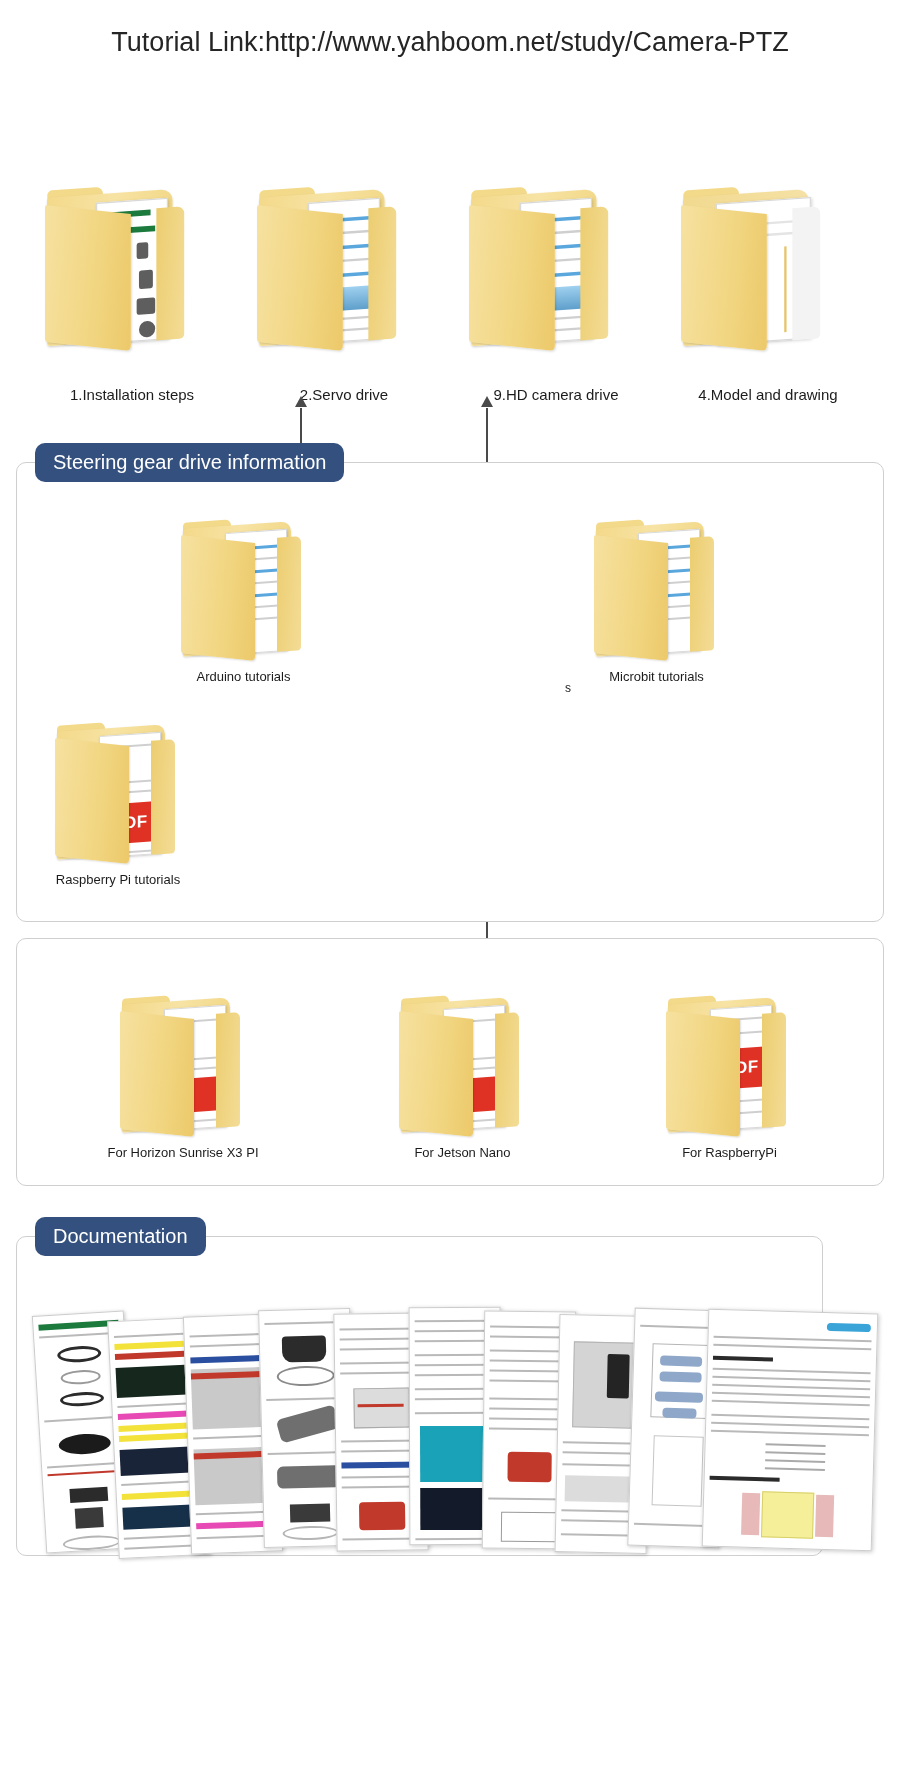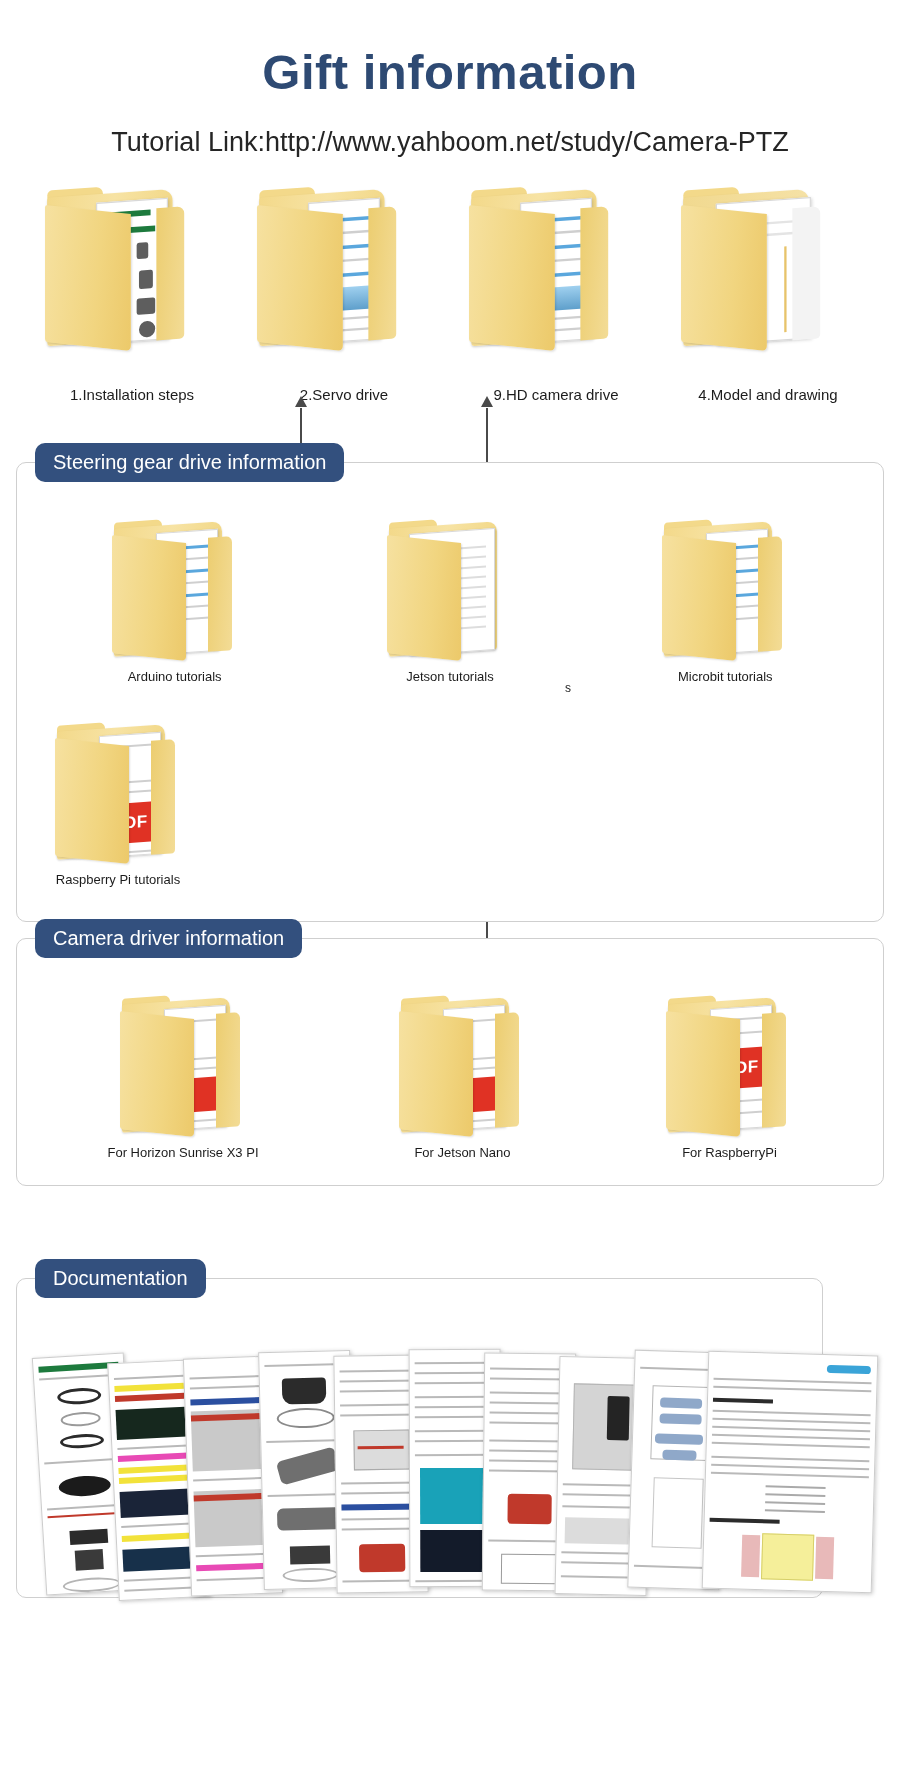--- a/index.html
+++ b/index.html
@@ -245,21 +245,20 @@
   .doc-page .dbox {
     position: absolute;
     background: #9a9a9a;
   }
 </style>
 </head>
 <body>
 
 <div class="page">
 
-  <h1 class="page-title">Gift information</h1>
   <div class="tutorial-link">Tutorial Link:http://www.yahboom.net/study/Camera-PTZ</div>
 
   <div class="top-row">
 
     <div class="folder-item">
       <div class="folder">
         <div class="tab"></div>
         <div class="back"></div>
         <div class="paper">
           <div class="green" style="top:8px;left:10px;right:14px;"></div>
@@ -361,39 +360,20 @@
             <div class="ln" style="top:74px;"></div>
             <div class="ln" style="top:86px;"></div>
           </div>
           <div class="front"></div>
           <div class="frontR"></div>
         </div>
         <div class="folder-label">Arduino tutorials</div>
       </div>
 
 
-      <div class="folder-item">
-        <div class="folder plain">
-          <div class="tab"></div>
-          <div class="back"></div>
-          <div class="paper" style="left:22px;width:86px;background:#fff;">
-            <div class="ln" style="top:16px;background:#ddd;"></div>
-            <div class="ln" style="top:26px;background:#ddd;"></div>
-            <div class="ln" style="top:36px;background:#ddd;"></div>
-            <div class="ln" style="top:46px;background:#ddd;"></div>
-            <div class="ln" style="top:56px;background:#ddd;"></div>
-            <div class="ln" style="top:66px;background:#ddd;"></div>
-            <div class="ln" style="top:76px;background:#ddd;"></div>
-            <div class="ln" style="top:86px;background:#ddd;"></div>
-            <div class="ln" style="top:96px;background:#ddd;"></div>
-          </div>
-          <div class="front"></div>
-        </div>
-        <div class="folder-label">Jetson tutorials</div>
-      </div>
 
       <div class="folder-item">
         <div class="folder">
           <div class="tab"></div>
           <div class="back"></div>
           <div class="paper">
             <div class="blue" style="top:14px;"></div>
             <div class="ln" style="top:26px;"></div>
             <div class="blue" style="top:38px;"></div>
             <div class="ln" style="top:50px;"></div>
@@ -426,21 +406,20 @@
           </div>
           <div class="front"></div>
           <div class="frontR"></div>
         </div>
         <div class="folder-label">Raspberry Pi tutorials</div>
       </div>
     </div>
   </div>
 
   <div class="panel" style="left:16px; top:938px; width:868px; height:248px;">
-    <div class="panel-title">Camera driver information</div>
 
     <div class="grid-row" style="margin-top:56px;">
       <div class="folder-item">
         <div class="folder">
           <div class="tab"></div>
           <div class="back"></div>
           <div class="paper">
             <div class="ln" style="top:12px;"></div>
             <div class="dbox" style="position:absolute;left:8px;top:20px;width:9px;height:24px;background:#3f6fb5;"></div>
             <div class="ln" style="top:50px;"></div>
@@ -485,21 +464,21 @@
           </div>
           <div class="front"></div>
           <div class="frontR"></div>
         </div>
         <div class="folder-label">For RaspberryPi</div>
       </div>
 
     </div>
   </div>
 
-  <div class="panel" style="left:16px; top:1236px; width:807px; height:320px;margin-top:42px;">
+  <div class="panel" style="left:16px; top:1236px; width:807px; height:320px;">
     <div class="panel-title">Documentation</div>
 
     <div class="doc-fan">
 
       <div class="doc-page" style="left:8px; top:16px; transform:rotate(-3.5deg);">
         <div class="dh" style="top:8px; background:#1d7a3d;"></div>
         <div class="dl" style="top:20px;"></div>
         <div class="dshape" style="left:22px;top:32px;width:44px;height:16px;border-radius:50%;background:none;border:3px solid #2b2b2b;"></div>
         <div class="dshape" style="left:24px;top:56px;width:40px;height:14px;border-radius:50%;background:none;border:2px solid #9a9a9a;"></div>
         <div class="dshape" style="left:22px;top:78px;width:44px;height:14px;border-radius:50%;background:none;border:3px solid #2b2b2b;"></div>

